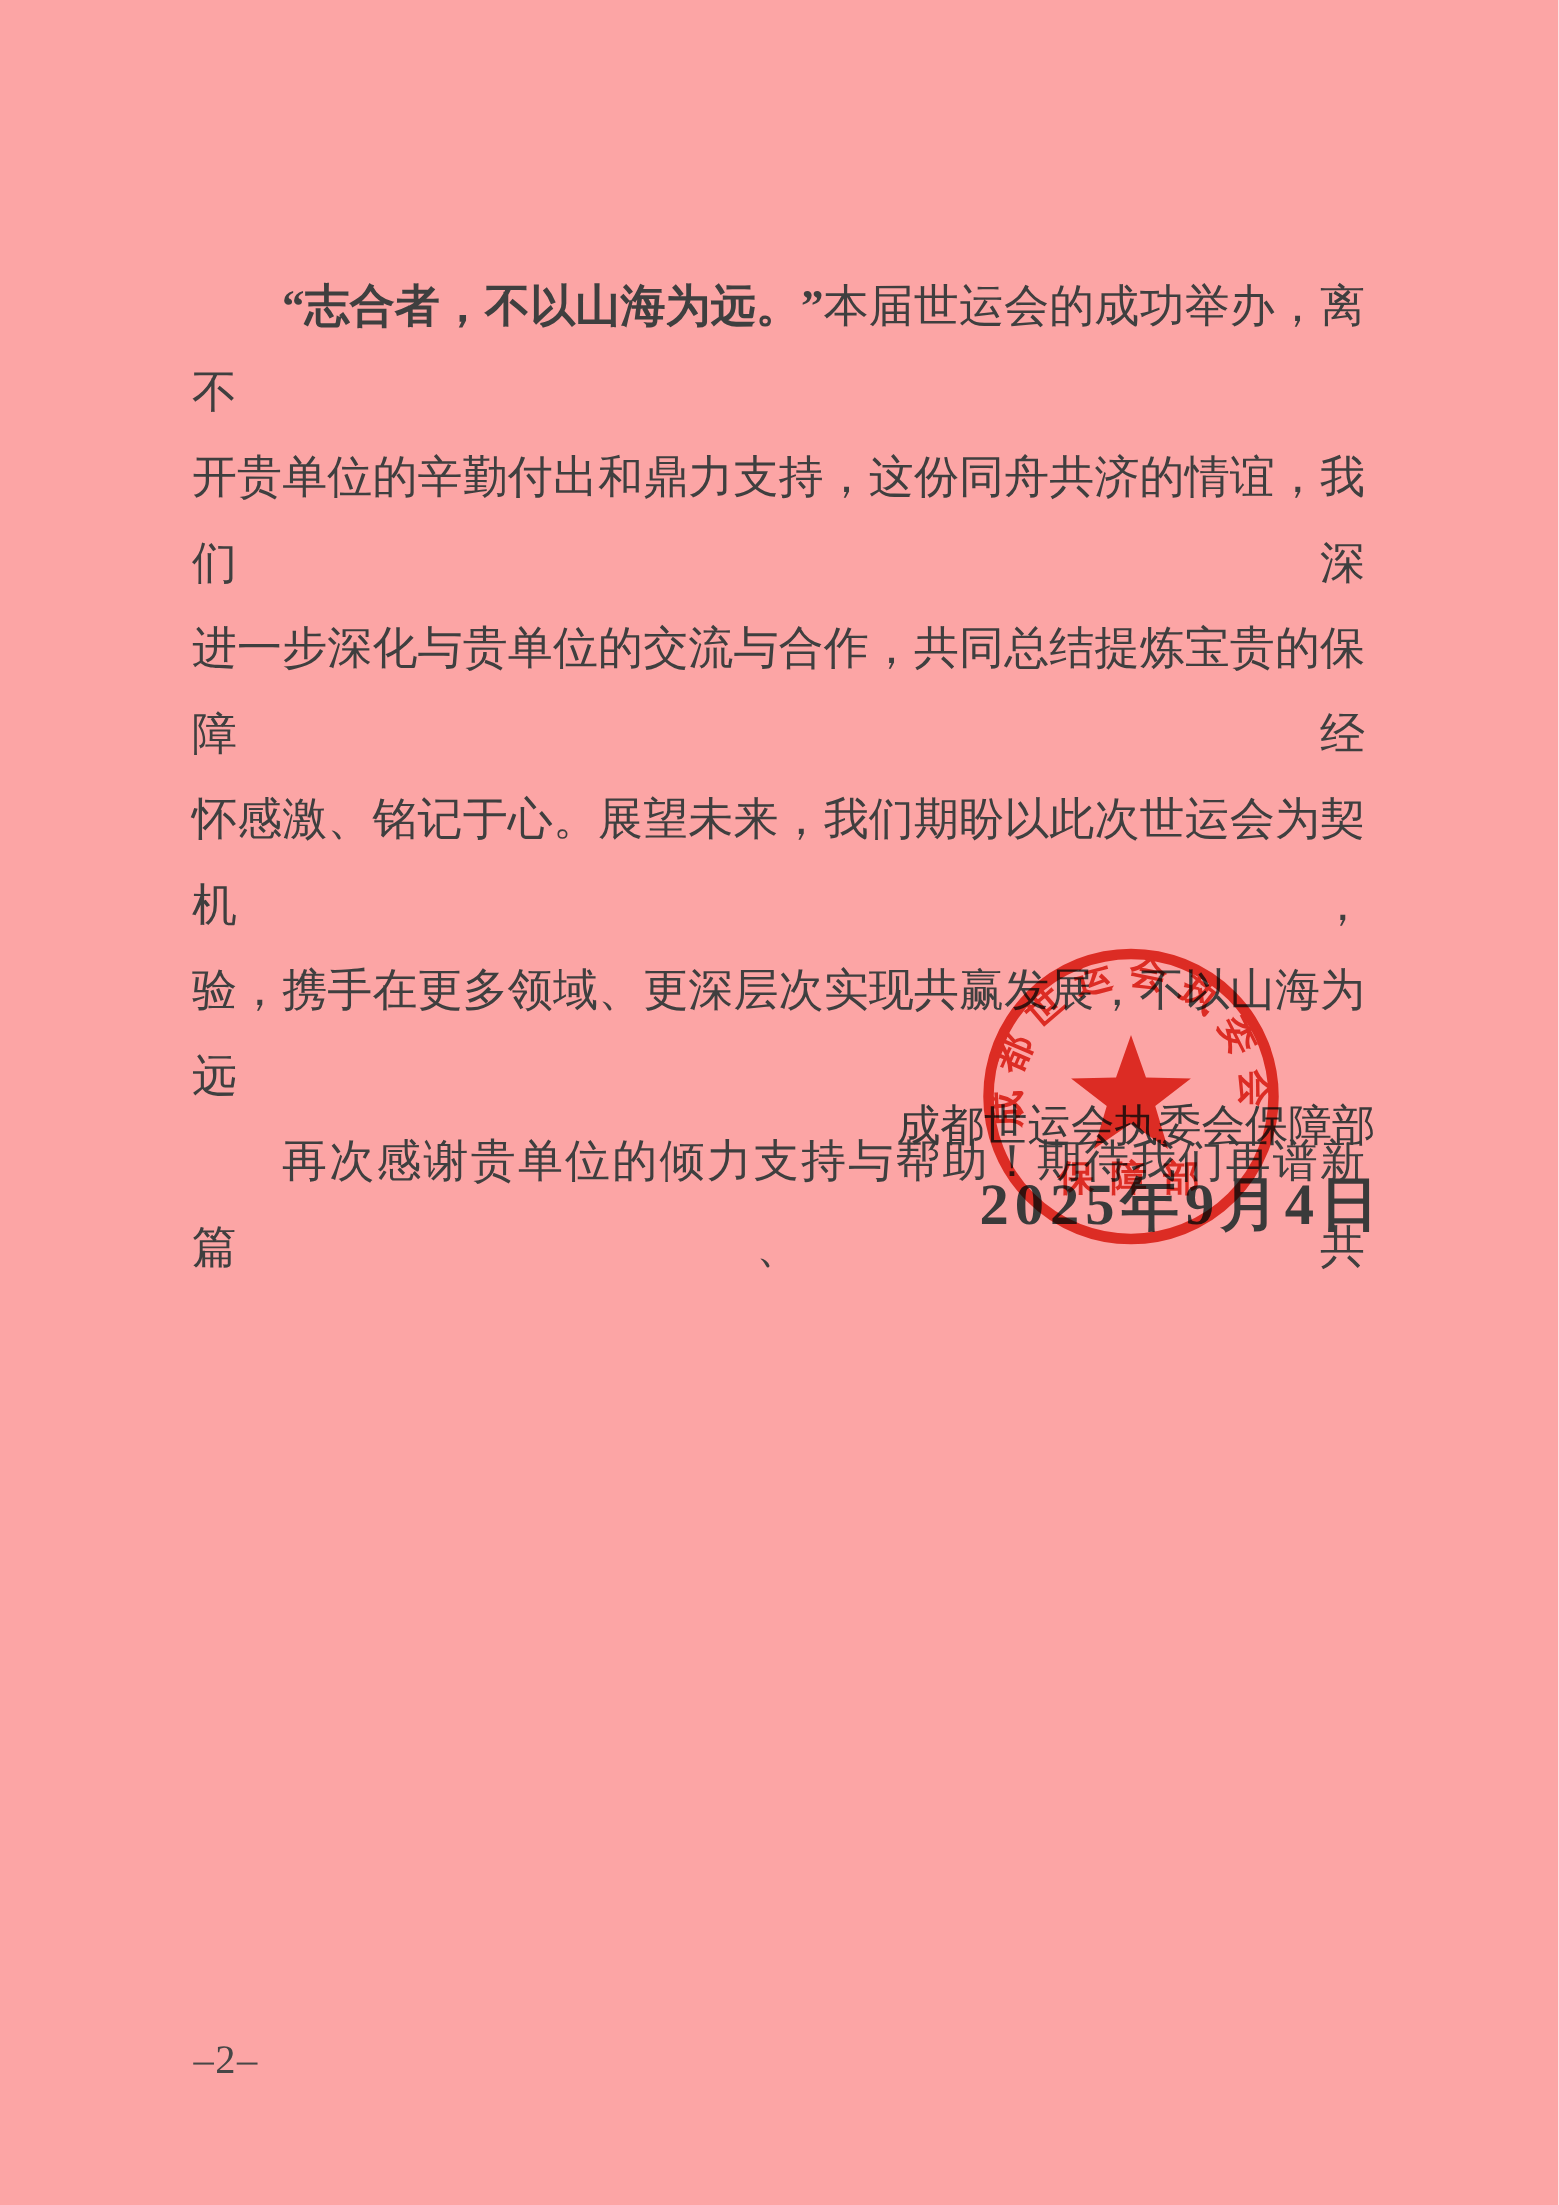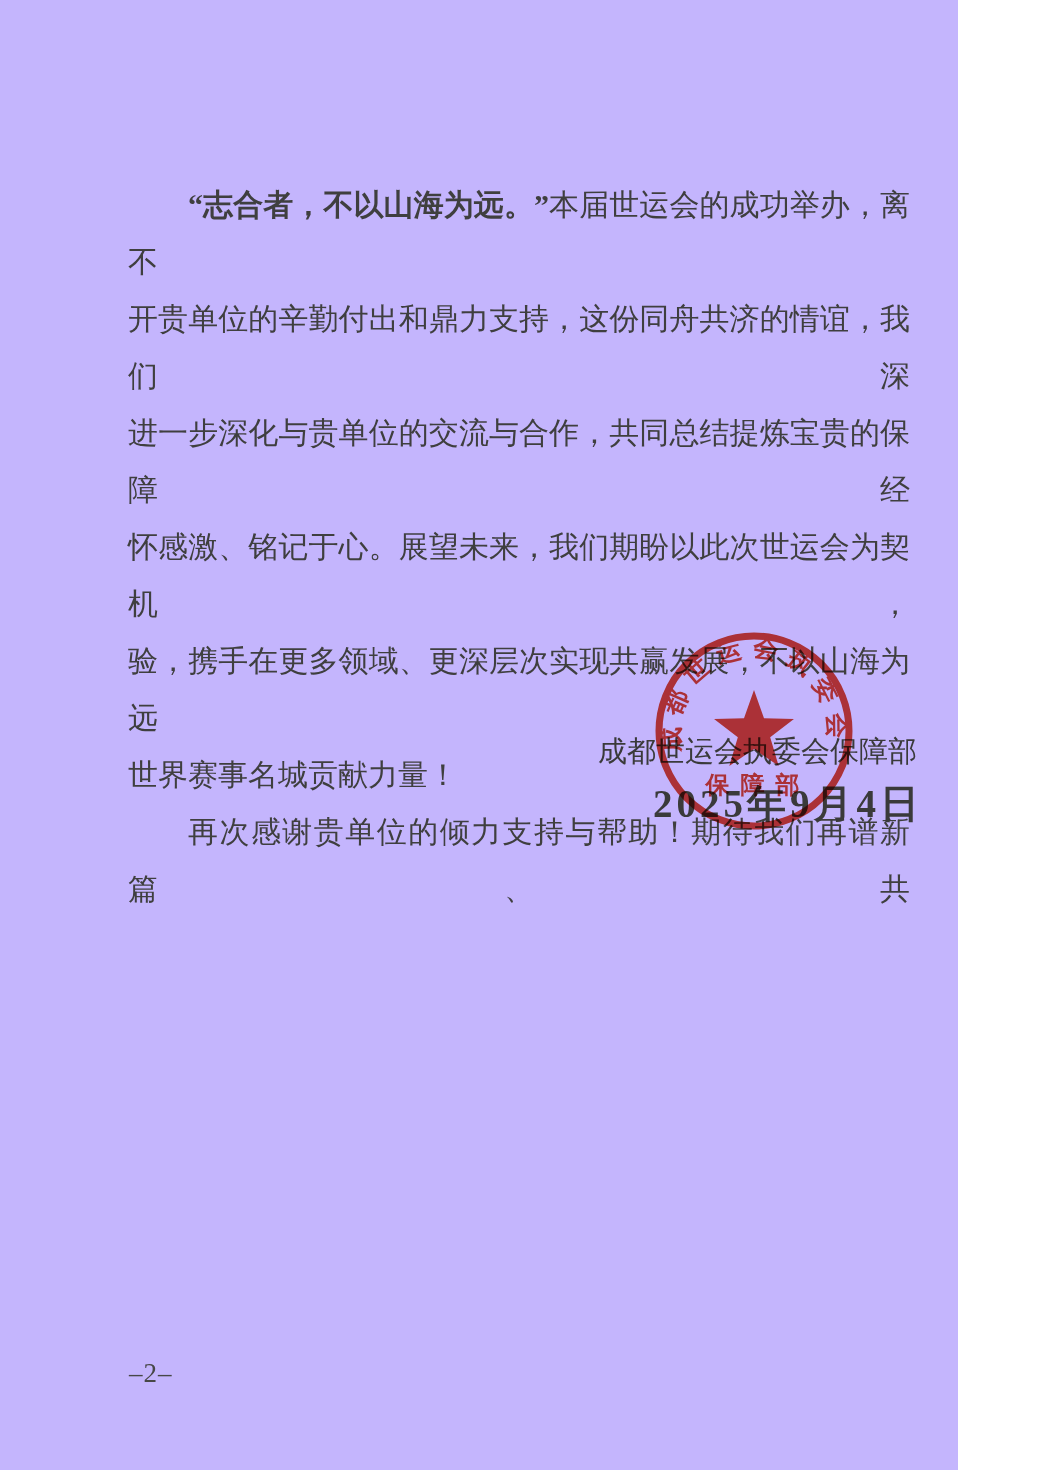--- a/index.html
+++ b/index.html
@@ -3,23 +3,23 @@
 <meta charset="utf-8">
 <style>
   html, body {
     margin: 0;
     padding: 0;
     background: #ffffff;
     font-family: "Liberation Serif", "DejaVu Serif", serif;
   }
   .page {
     position: relative;
-    width: 958px;
+    width: 1039px;
     height: 1470px;
-    background: #c4b5fd;
+    background: #fca5a5;
     overflow: hidden;
     color: #3c3c3c;
   }
   .letter-body {
     position: absolute;
     left: 128px;
     top: 176px;
     width: 782px;
     font-size: 30px;
     line-height: 57px;
@@ -89,21 +89,20 @@
 <body>
 
 <div class="page">
 
   <div class="letter-body">
     <div class="bline just indent"><span class="quote-bold">“志合者，不以山海为远。”</span><span>本届世运会的成功举办，离不</span></div>
     <div class="bline just">开贵单位的辛勤付出和鼎力支持，这份同舟共济的情谊，我们深</div>
     <div class="bline just">进一步深化与贵单位的交流与合作，共同总结提炼宝贵的保障经</div>
     <div class="bline just">怀感激、铭记于心。展望未来，我们期盼以此次世运会为契机，</div>
     <div class="bline just">验，携手在更多领域、更深层次实现共赢发展，不以山海为远</div>
-    <div class="bline">世界赛事名城贡献力量！</div>
     <div class="bline just indent">再次感谢贵单位的倾力支持与帮助！期待我们再谱新篇、共</div>
   </div>
 
   <div class="signature">成都世运会执委会保障部</div>
 
   <div class="dateline">2025年9月4日</div>
 
   <div class="seal">
     <svg width="212" height="212" viewBox="0 0 212 212" xmlns="http://www.w3.org/2000/svg">
       <defs>

